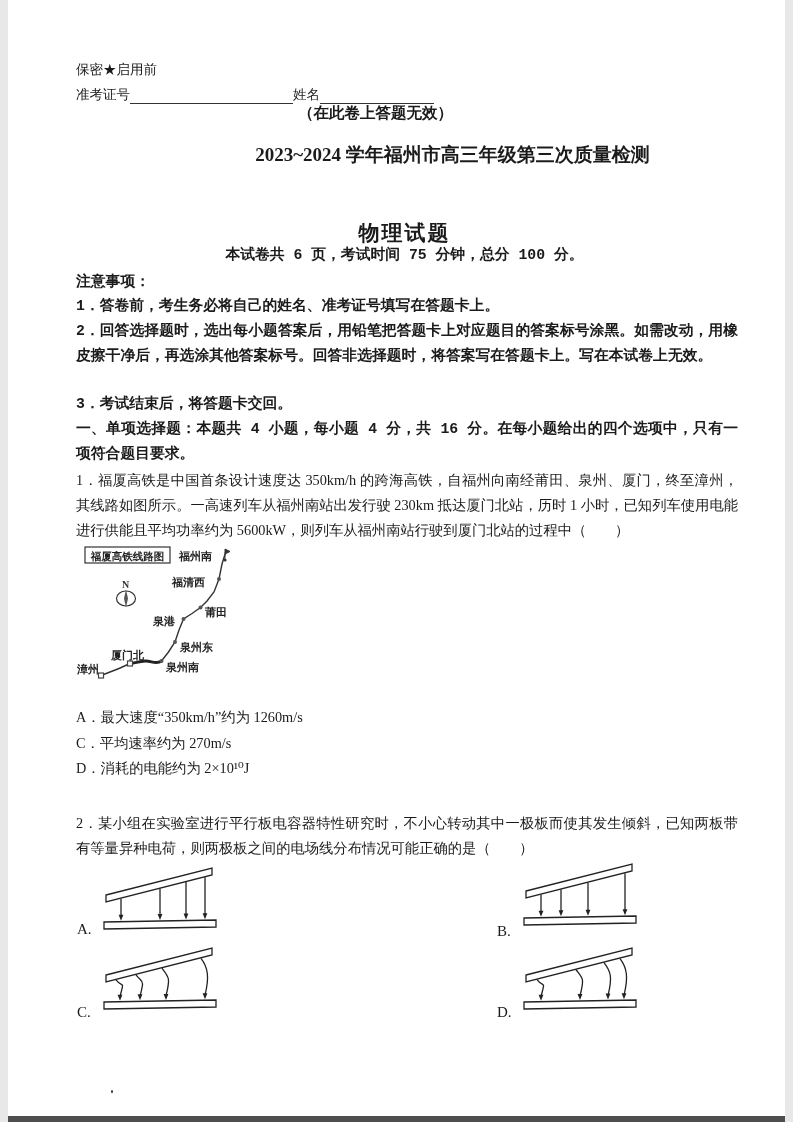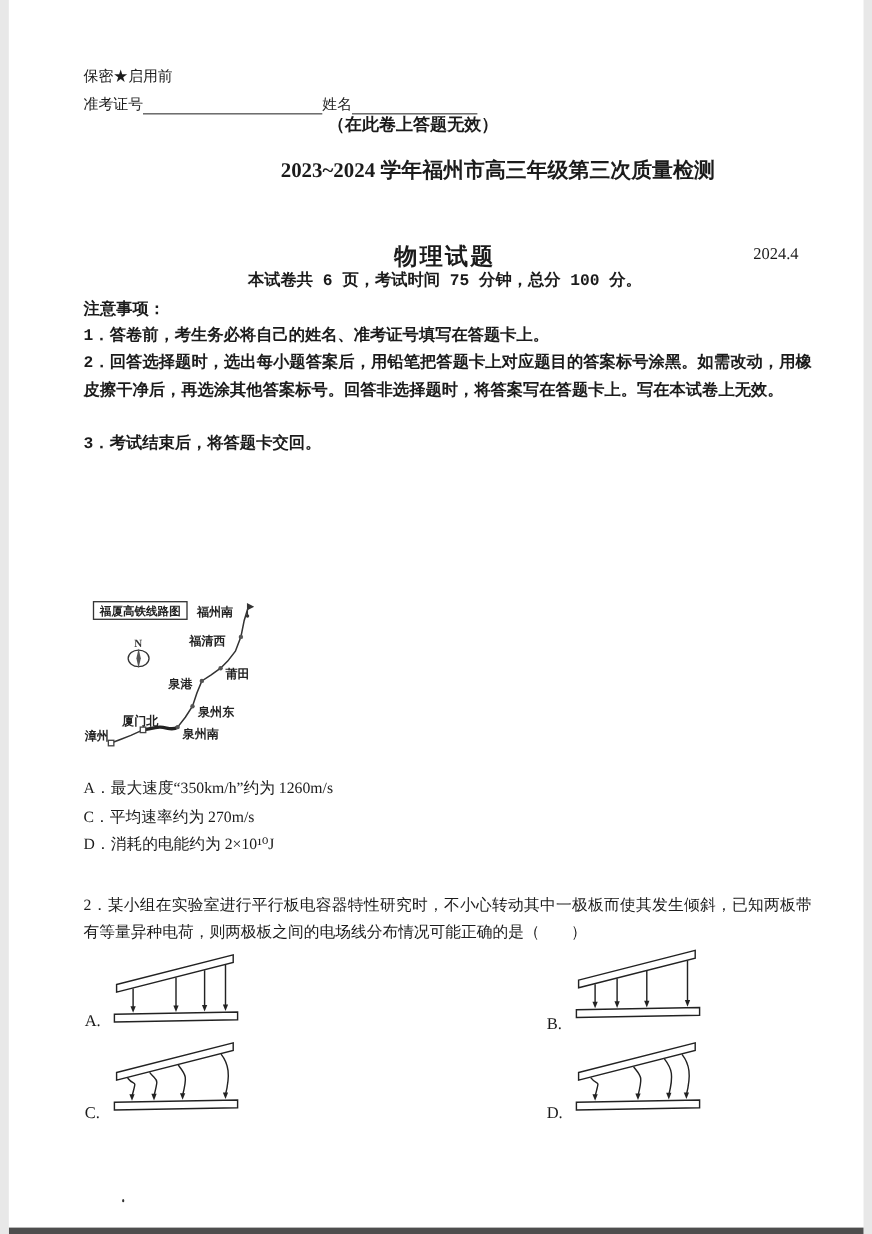--- a/index.html
+++ b/index.html
@@ -34,30 +34,31 @@
   <div class="abs smalltext" style="left:68px; top:61px;">保密★启用前</div>
 
   <div class="abs smalltext" style="left:68px; top:86px;">
     <span>准考证号</span><span class="uline" style="width:163px;"></span><span>姓名</span><span class="uline" style="width:114px;"></span>
   </div>
 
   <div class="abs b" style="left:290px; top:103px; font-size:15.5px;">（在此卷上答题无效）</div>
 
   <div class="abs center title1" style="top:142px;padding-left:48px;">2023~2024 学年福州市高三年级第三次质量检测</div>
   <div class="abs center title2" style="top:179px;margin-top:40px;">物理试题</div>
-  <div class="abs" style="left:0; top:223px; width:718px; text-align:right; font-size:15px;">2024.4</div>
 
   <div class="abs center b" style="top:245px;">本试卷共 6 页，考试时间 75 分钟，总分 100 分。</div>
 
   <div class="para b" style="top:270px;">注意事项：</div>
   <div class="para b" style="top:294px;">1．答卷前，考生务必将自己的姓名、准考证号填写在答题卡上。</div>
   <div class="para b" style="top:319px;">2．回答选择题时，选出每小题答案后，用铅笔把答题卡上对应题目的答案标号涂黑。如需改动，用橡皮擦干净后，再选涂其他答案标号。回答非选择题时，将答案写在答题卡上。写在本试卷上无效。</div>
   <div class="para b" style="top:392px;">3．考试结束后，将答题卡交回。</div>
 
+  <div class="para b" style="top:417px;">一、单项选择题：本题共 4 小题，每小题 4 分，共 16 分。在每小题给出的四个选项中，只有一项符合题目要求。</div>
 
+  <div class="para" style="top:468px;">1．福厦高铁是中国首条设计速度达 350km/h 的跨海高铁，自福州向南经莆田、泉州、厦门，终至漳州，其线路如图所示。一高速列车从福州南站出发行驶 230km 抵达厦门北站，历时 1 小时，已知列车使用电能进行供能且平均功率约为 5600kW，则列车从福州南站行驶到厦门北站的过程中（　　）</div>
 
   <svg class="abs" id="railmap" style="left:60px; top:545px;" width="176" height="150" viewBox="0 0 176 150">
     <g>
       <path d="M158,6 L154,19 L151,34 L146,47 L139,56 L132.5,62.5 L124,68.5 L115.5,74
                L111,85 L107,97 L100.5,107 L93.5,116" fill="none" stroke="#333" stroke-width="1.4"></path>
       <path d="M93.5,116 C88,120 83,115.5 77,116 C71,116.5 67,118 62,118.5" fill="none" stroke="#222" stroke-width="3"></path>
       <path d="M62,118.5 L51,123.5 L42,127 L33,130.5" fill="none" stroke="#333" stroke-width="1.4"></path>
     </g>
     <g>
       <rect x="17" y="2" width="85" height="16" fill="#fff" stroke="#333" stroke-width="1.2"></rect>

